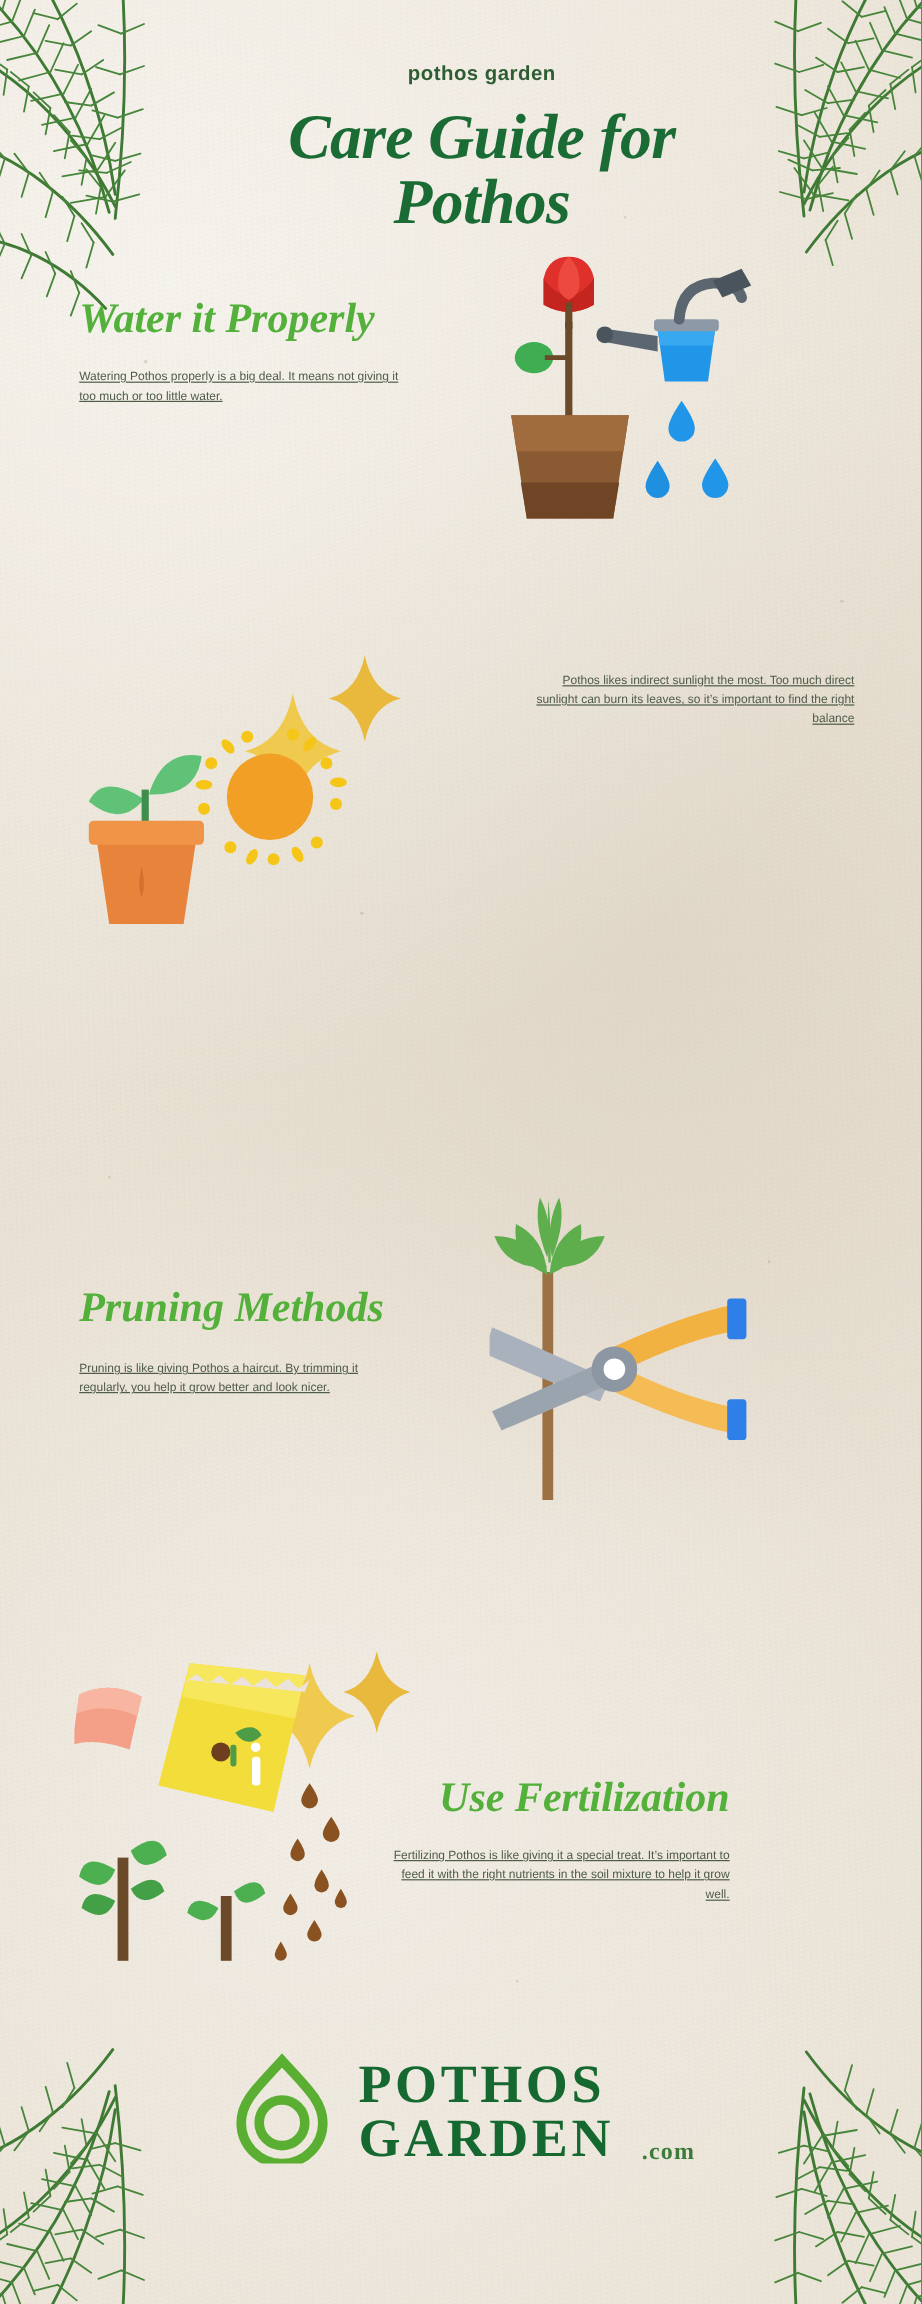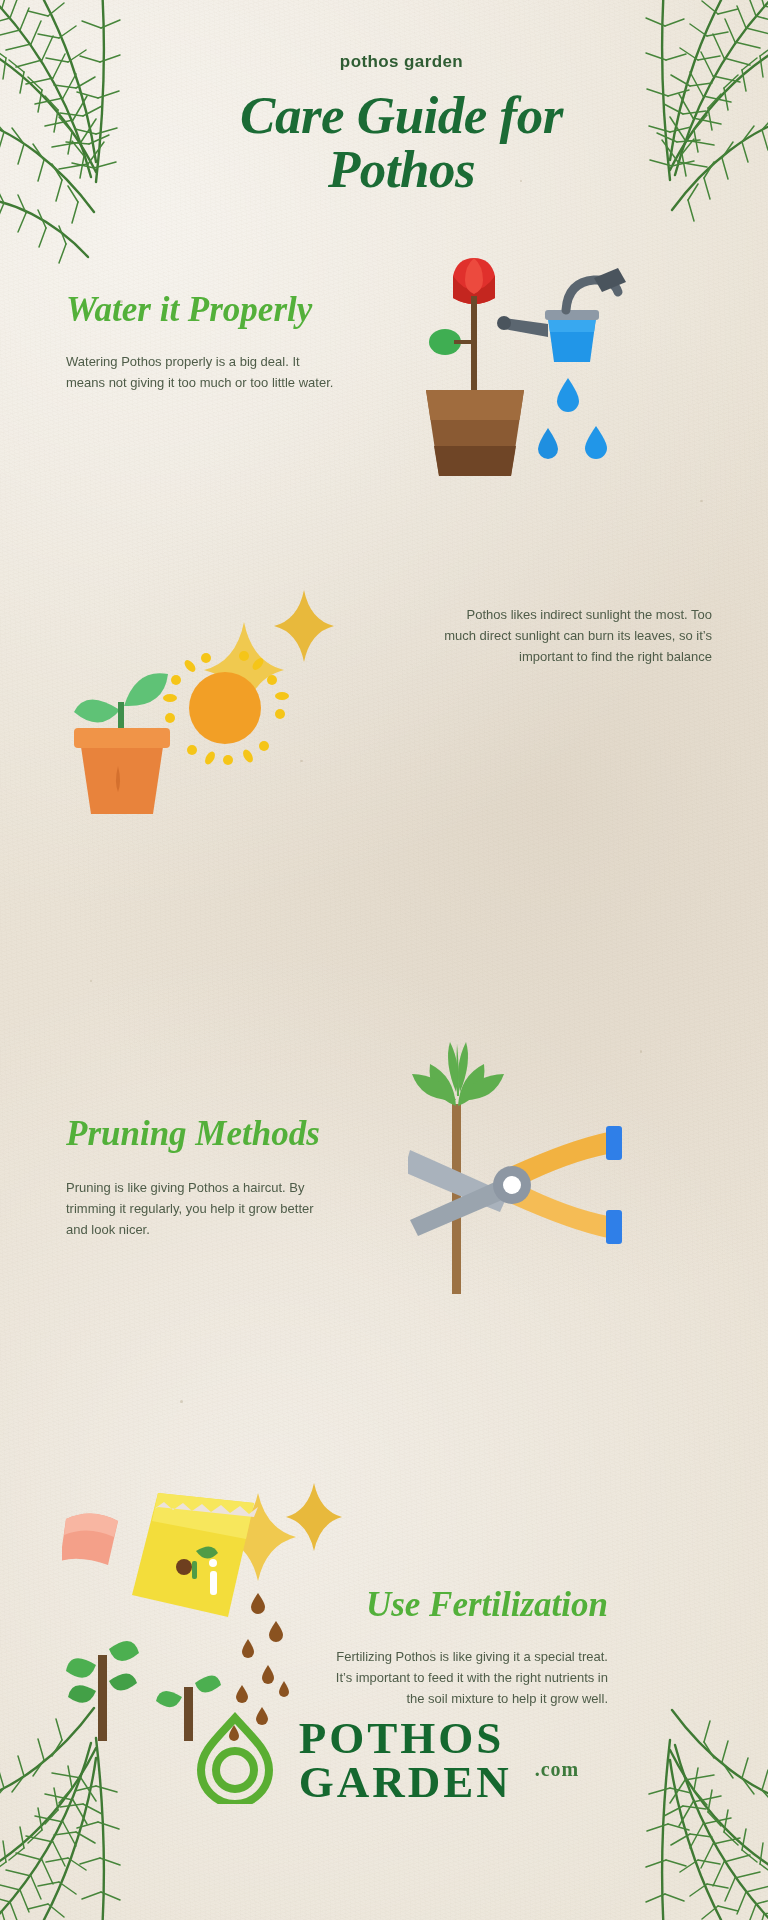--- a/index.html
+++ b/index.html
@@ -59,35 +59,36 @@
     font-family: "Liberation Serif", serif;
     font-style: italic;
     font-weight: 700;
     font-size: 53px;
     line-height: 1.02;
     color: #1b6b35;
     letter-spacing: -.5px;
   }
 
   
-  .section { position: relative; margin-top: 44px; }
+  .section { position: relative; }
 
   .sec-head {
     font-family: "Liberation Serif", serif;
     font-style: italic;
     font-weight: 700;
     font-size: 35px;
     line-height: 1.12;
     color: #53b03a;
   }
   .sec-body {
     font-family: "Liberation Sans", sans-serif;
-    font-size: 13px;
+    font-size: 10px;
     line-height: 1.62;
     color: #4e5c48;
+    text-decoration: underline;
   }
 
   
   .s1 { position: absolute; top: 246px; left: 0; width: 768px; height: 270px; }
   .s1 .txt { position: absolute; left: 66px; top: 0; width: 268px; }
   .s1 .sec-head { margin-bottom: 22px; }
   .s1 .art { position: absolute; left: 398px; top: -40px; }
 
   
   .s2 { position: absolute; top: 560px; left: 0; width: 768px; height: 320px; }
@@ -95,39 +96,39 @@
   .s2 .sec-head { margin-bottom: 22px; }
   .s2 .art { position: absolute; left: 58px; top: -20px; }
 
   
   .s3 { position: absolute; top: 1070px; left: 0; width: 768px; height: 280px; }
   .s3 .txt { position: absolute; left: 66px; top: 0; width: 272px; }
   .s3 .sec-head { margin-bottom: 24px; }
   .s3 .art { position: absolute; left: 408px; top: -80px; }
 
   
-  .s4 { position: absolute; top: 1541px; left: 0; width: 656px; height: 300px; }
+  .s4 { position: absolute; top: 1478px; left: 0; width: 656px; height: 300px; }
   .s4 .txt { position: absolute; right: 48px; top: 0; width: 290px; text-align: right; }
   .s4 .sec-head { margin-bottom: 22px; }
   .s4 .art { position: absolute; left: 62px; top: -110px; }
 
   
   .footer {
     position: absolute; bottom: 112px; left: 0; width: 768px;
     display: flex; align-items: center; justify-content: center; gap: 18px;
   }
   .logo-mark { flex: 0 0 auto; }
   .logo-words {
     font-family: "Liberation Serif", serif;
     font-weight: 700;
     color: #15682f;
     line-height: .98;
   }
   .logo-l1 { font-size: 45px; letter-spacing: 3px; }
-  .logo-l2 { font-size: 45px; letter-spacing: 3px; display: flex; align-items: flex-start; gap: 23px; }
+  .logo-l2 { font-size: 45px; letter-spacing: 3px; display: flex; align-items: flex-end; gap: 23px; }
   .logo-dotcom { font-size: 20px; letter-spacing: 1px; color: #3d7a3c; font-weight: 700; }
 </style>
 </head>
 <body>
 
 <div class="poster">
   <div class="grain"></div>
   <div class="speck" style="left:120px;top:300px;width:3px;height:3px;"></div>
   <div class="speck" style="left:520px;top:180px;width:2px;height:2px;"></div>
   <div class="speck" style="left:300px;top:760px;width:3px;height:2px;"></div>

